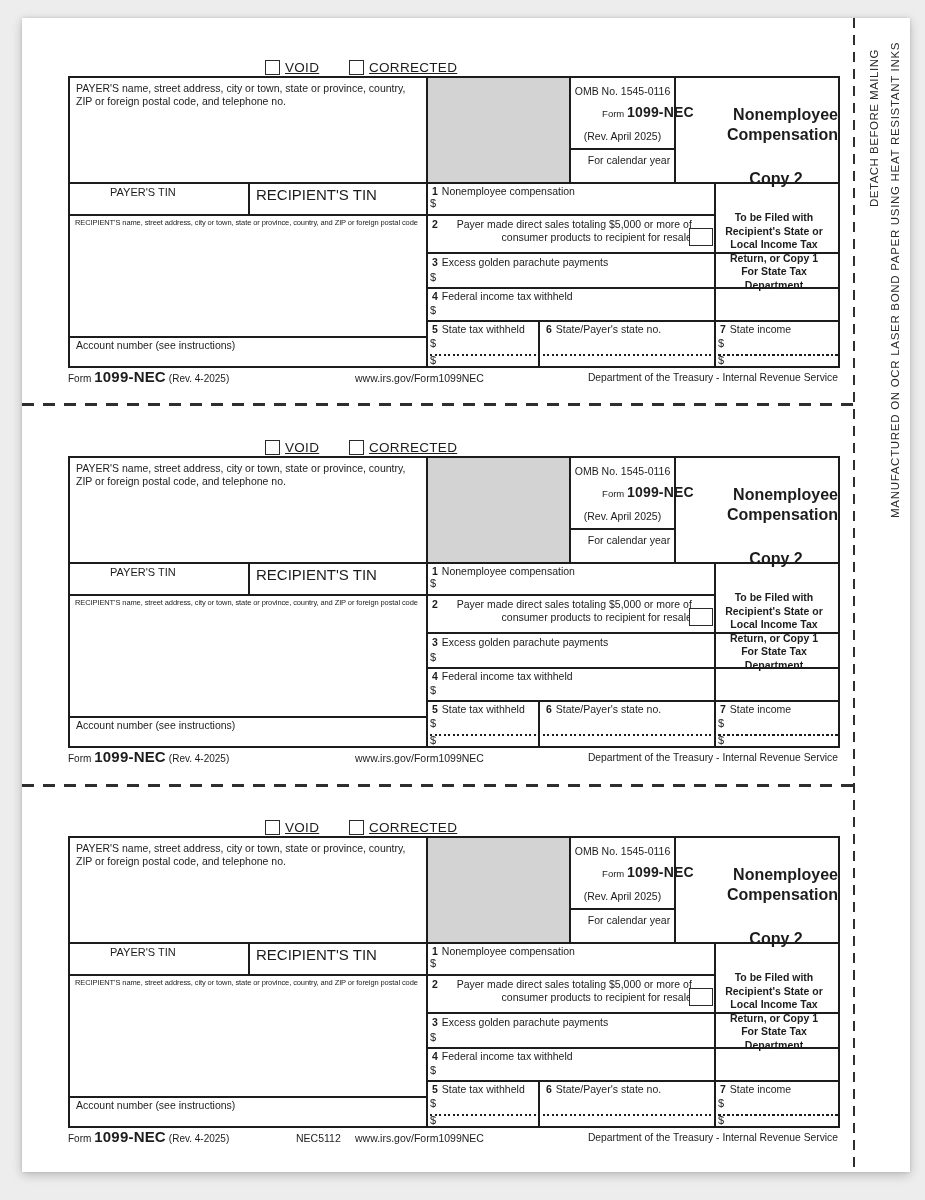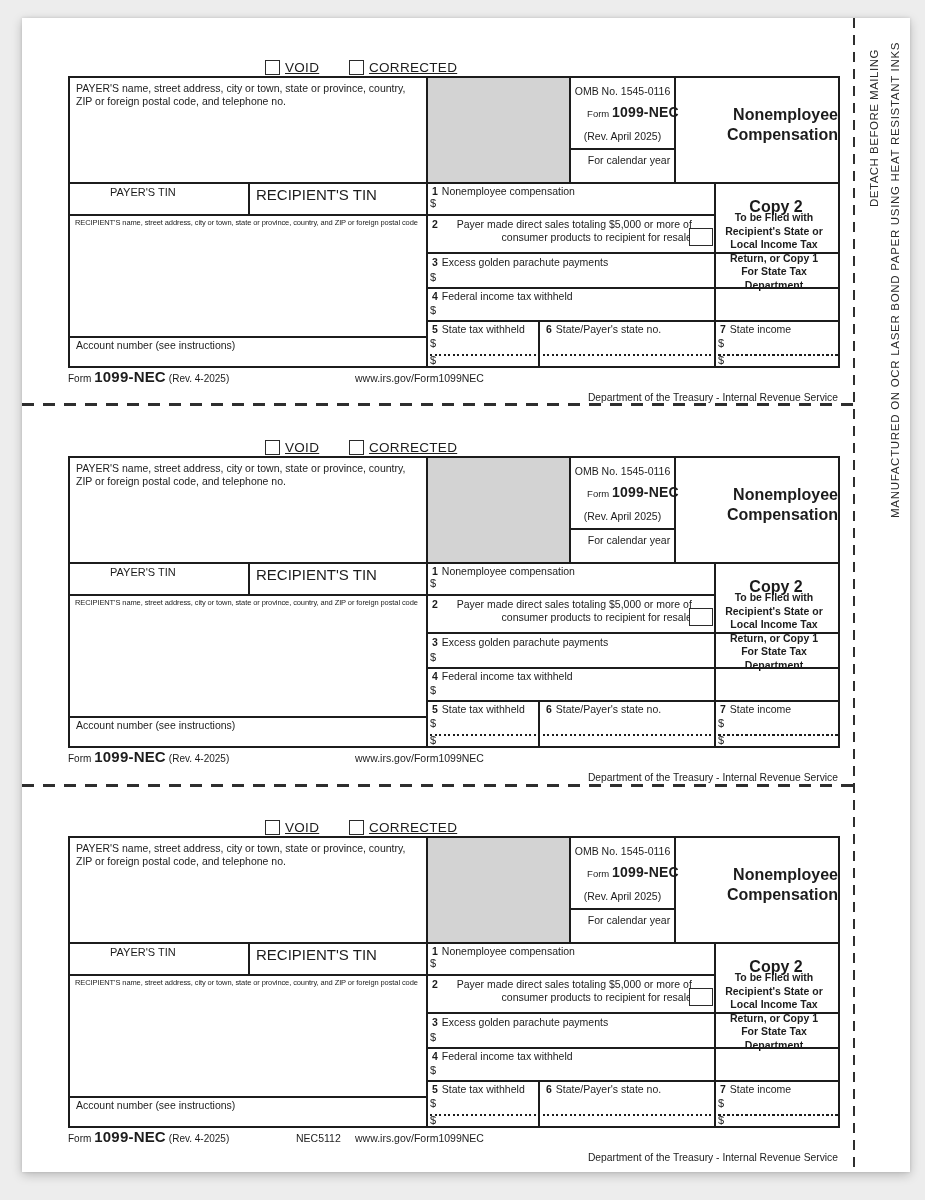--- a/index.html
+++ b/index.html
@@ -48,21 +48,21 @@
   .h-tin   { left:0;     top:136px; width:646px; height:1.5px; }
   .h-b2    { left:356px; top:174px; width:412px; height:1.5px; }
   .h-b3    { left:356px; top:209px; width:412px; height:1.5px; }
   .h-b4    { left:356px; top:242px; width:412px; height:1.5px; }
   .h-acct  { left:0;     top:258px; width:357px; height:1.5px; }
   .h-dot   { position:absolute; left:356px; top:276px; width:412px; height:1.5px;
              background:repeating-linear-gradient(to right,#1c1c1c 0 2px,transparent 2px 4.5px); }
 
   .payer-label { left:6px; top:4px; width:344px; font-size:10.5px; line-height:12.5px; }
   .omb-no   { left:499px; top:7px;  width:107px; text-align:center; font-size:10.5px; }
-  .omb-form { left:499px; top:26px; width:128px; text-align:center; font-size:9.5px; }
+  .omb-form { left:514px; top:26px; width:128px; text-align:center; font-size:9.5px; }
   .fnum     { font-size:14px; font-weight:bold; letter-spacing:.2px; }
   .omb-rev  { left:499px; top:52px; width:107px; text-align:center; font-size:10.5px; }
   .omb-cal  { left:499px; top:76px; width:120px; text-align:center; font-size:10.5px; }
   .title-block { left:604px; top:27px; width:164px; text-align:right; font-weight:bold; font-size:16px; line-height:20px; }
   .tin-p { left:20px;   top:108px; font-size:11px;margin-left:20px; }
   .tin-r { left:186px; top:108px; font-size:15px; }
   .boxlab { position:absolute; display:flex; gap:4px; font-size:10.5px; line-height:13px; }
   .bnum { font-weight:bold; }
   .b1 { left:362px; top:107px; }
   .recip-label { left:5px; top:140px; font-size:7.5px; letter-spacing:-.1px; white-space:nowrap; }
@@ -74,31 +74,31 @@
   .b5 { left:362px; top:245px; }
   .b6 { left:476px; top:245px; }
   .b7 { left:650px; top:245px; }
   .dollar { position:absolute; font-size:11px; }
   .d1 { left:360px; top:119px; }
   .d3 { left:360px; top:193px; }
   .d4 { left:360px; top:226px; }
   .d5a { left:360px; top:259px; } .d5b { left:360px; top:276px; }
   .d7a { left:648px; top:259px; } .d7b { left:648px; top:276px; }
   .acct { left:6px; top:261px; font-size:10.5px; }
-  .copy-title { left:644px; top:120px; width:124px; text-align:center; font-weight:bold; font-size:16px; }
+  .copy-title { left:644px; top:92px; width:124px; text-align:center; font-weight:bold; font-size:16px; }
   .copy-lines { left:642px; top:133px; width:124px; text-align:center; font-weight:bold; font-size:10.5px; line-height:13.5px; }
 
   .footer { position:absolute; left:0; top:308px; width:772px; height:20px; font-size:10.5px; }
   .f-left { position:absolute; left:0; top:0; }
   .f-left .fw   { font-size:10px; }
   .f-left .fnum2 { font-size:15px; font-weight:bold; letter-spacing:.2px; }
   .f-left .frev { font-size:10px; }
   .f-code { position:absolute; left:228px; top:4px; }
   .f-url  { position:absolute; left:287px; top:4px; }
-  .f-dept { position:absolute; right:2px;  top:4px; font-size:10.3px;margin-top:20px; }
+  .f-dept { position:absolute; right:2px;  top:4px; font-size:10.3px; }
 </style>
 </head>
 <body>
 
 <div class="page" style="background: rgb(237, 237, 237);">
   <div class="sheet" id="sheet" style="background: rgb(255, 255, 255);">
     <div class="perf-v"></div>
     <div class="perf-h sep1"></div>
     <div class="perf-h sep2"></div>
     <div class="vtext detach">DETACH BEFORE MAILING</div>

